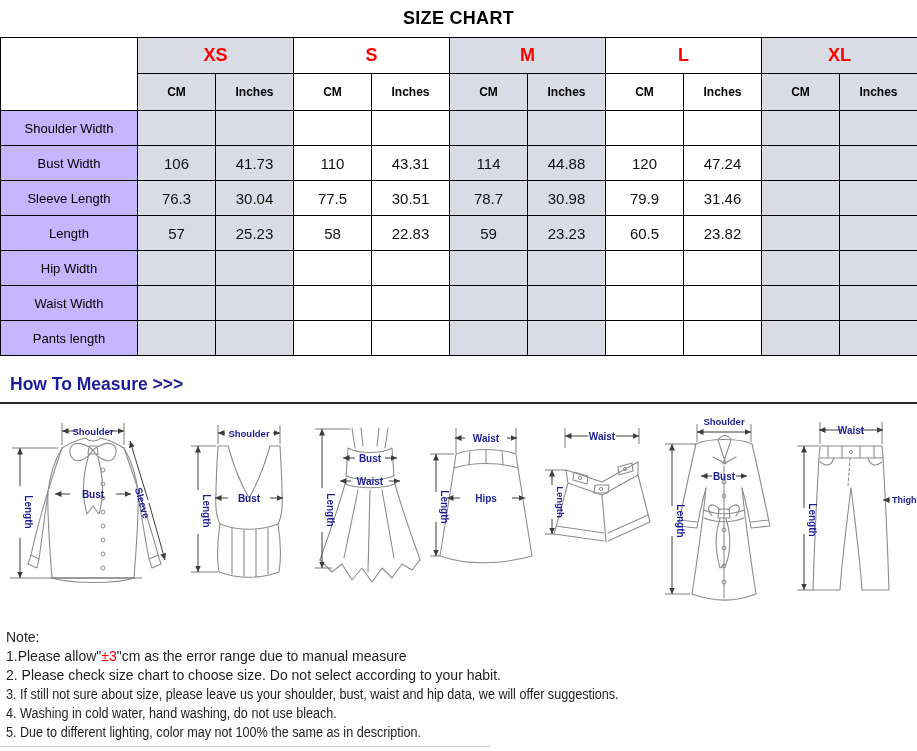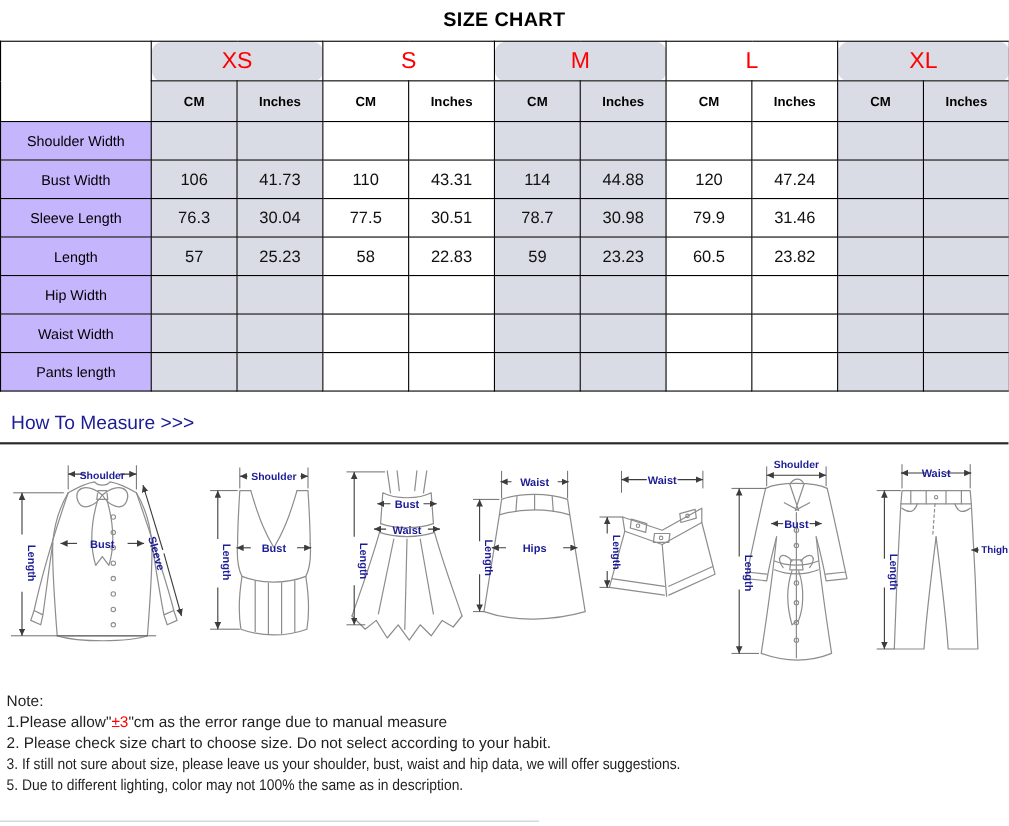--- a/index.html
+++ b/index.html
@@ -25,30 +25,30 @@
     border-collapse: collapse;
     table-layout: fixed;
   }
   .size-table th, .size-table td {
     border: 1px solid #000;
     text-align: center;
     vertical-align: middle;
     padding: 0;
     overflow: hidden;
   }
-  .size-table .size-row th { height: 36px; font-size: 21px; font-weight: normal; color: #ff0000; border-radius: 10px; }
+  .size-table .size-row th { height: 36px; font-size: 18px; font-weight: bold; color: #ff0000; }
   .size-table .unit-row th { height: 37px; font-size: 12px; font-weight: bold; color: #000; }
   .size-table tbody th { height: 35px; font-size: 13px; font-weight: normal; background: #c4b5fd; }
   .size-table tbody td { height: 35px; font-size: 15px; color: #111; }
   .size-table .shade { background: #d9dce5; }
   .htm-heading {
     margin-top: 14px;
     padding: 4px 0 7px 10px;
     font-size: 17.5px;
-    font-weight: normal;
+    font-weight: bold;
     color: #1c1c96;
     border-bottom: 2px solid #2b2b2b;
   }
   .diagrams {
     width: 917px;
     height: 212px;
     margin-top: 4px;
     display: flex;
     align-items: flex-start;
   }
@@ -399,16 +399,17 @@
     <text class="lbl" x="19" y="112" transform="rotate(90 19 112)">Length</text>
   </svg>
 
 </div>
 
 <div class="notes">
   <div>Note:</div>
   <div><span>1.Please allow"</span><span class="note-red">±3</span><span>"cm as the error range due to manual measure</span></div>
   <div>2. Please check size chart to choose size. Do not select according to your habit.</div>
   <div><span class="narrow">3. If still not sure about size, please leave us your shoulder, bust, waist and hip data, we will offer suggestions.</span></div>
+  <div><span class="narrow">4. Washing in cold water, hand washing, do not use bleach.</span></div>
   <div><span class="narrow">5. Due to different lighting, color may not 100% the same as in description.</span></div>
 </div>
 
 <div class="bottom-line"></div>
 
 </body></html>

